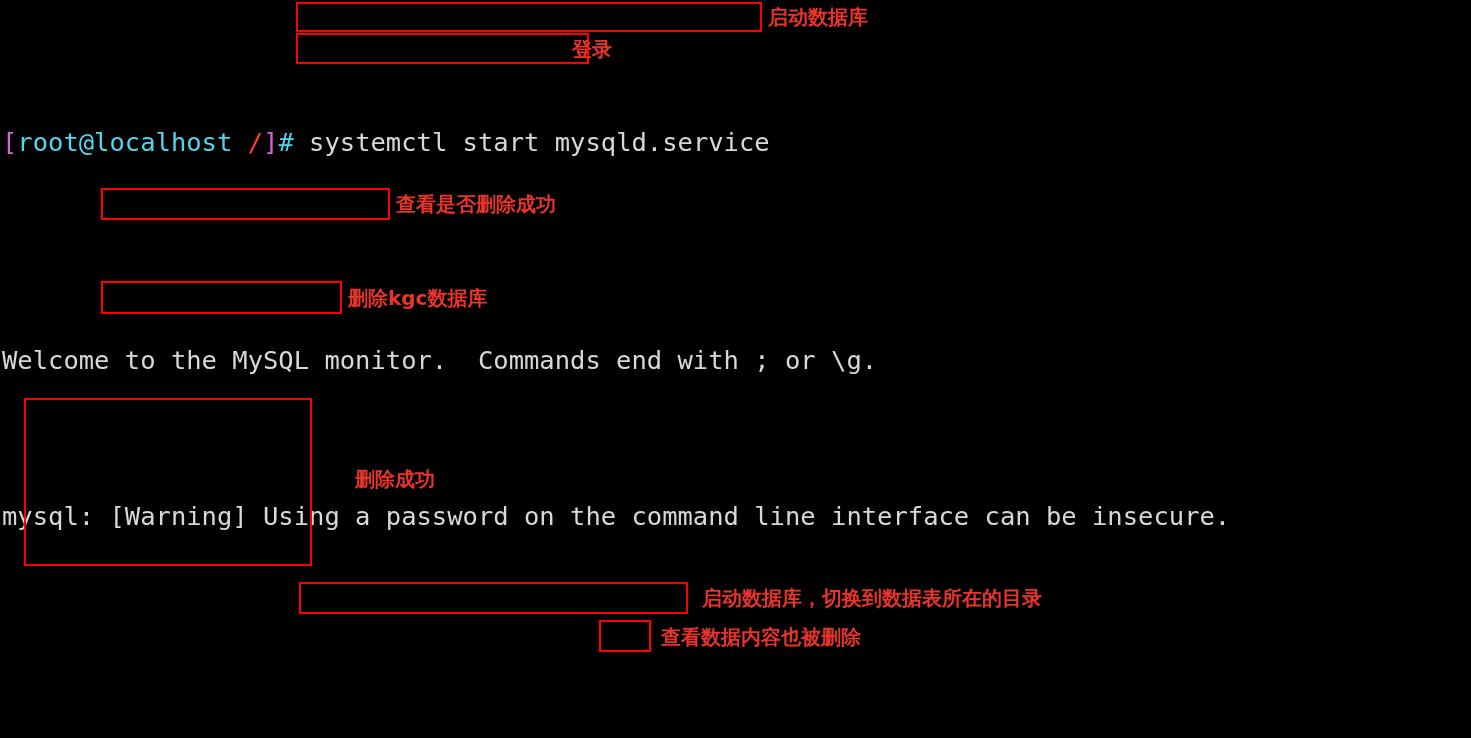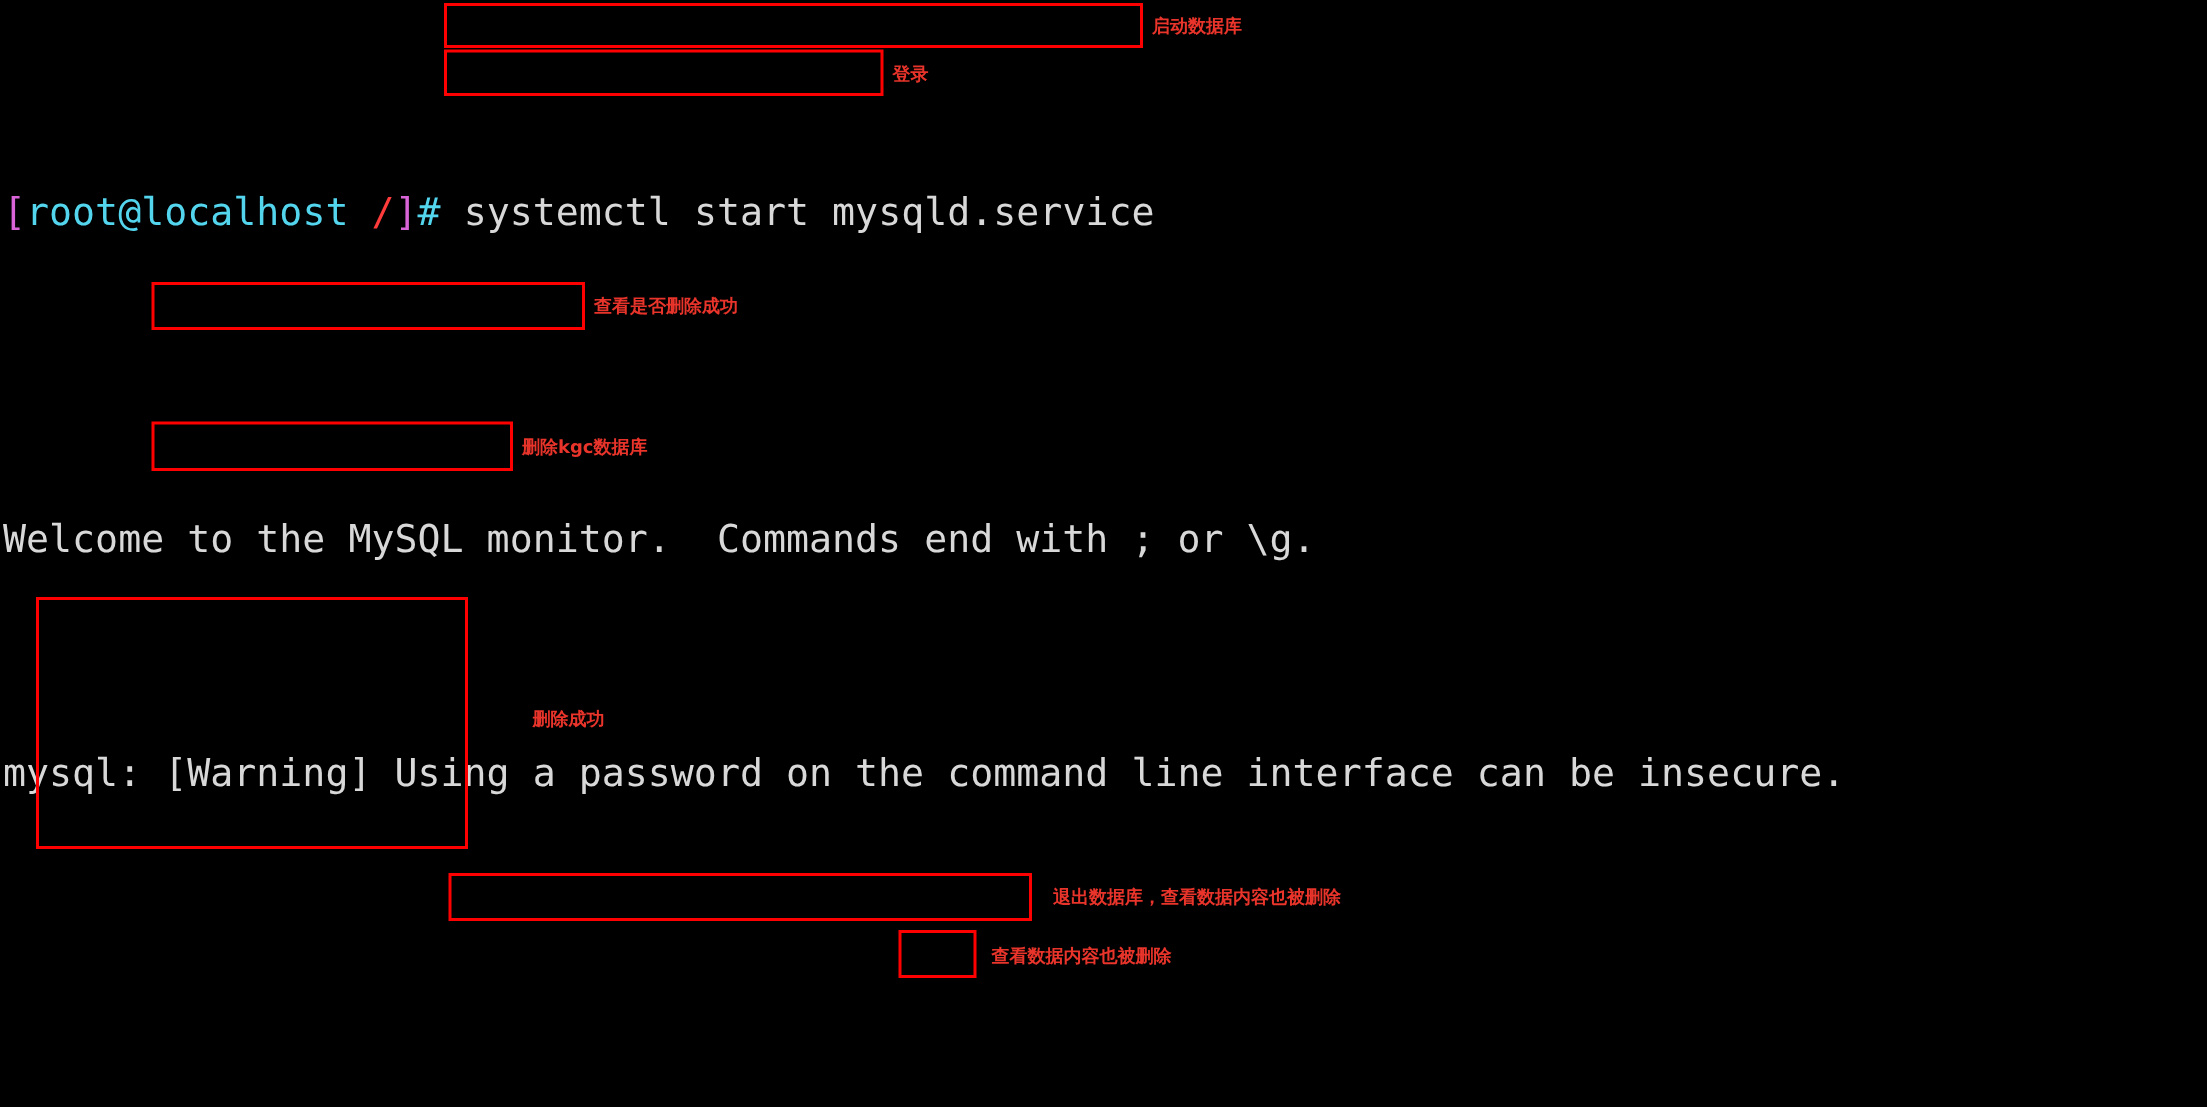--- a/index.html
+++ b/index.html
@@ -48,21 +48,21 @@
     position: absolute;
     border: 2px solid #ff0000;
     box-sizing: border-box;
     pointer-events: none;
   }
   
   .note {
     position: absolute;
     color: #e8342a;
     font-family: "DejaVu Sans", "Liberation Sans", sans-serif;
-    font-size: 12px;
+    font-size: 20px;
     font-weight: bold;
     line-height: 16px;
     white-space: nowrap;
   }
 </style>
 </head>
 <body>
 
 <div id="terminal">
 
@@ -123,20 +123,20 @@
 
   <div class="box" style="left:296px;  top:2px;   width:466px;  height:30px;"></div>
   <div class="box" style="left:296px;  top:33px;  width:293px;  height:31px;"></div>
   <div class="box" style="left:101px;  top:188px; width:289px;  height:32px;"></div>
   <div class="box" style="left:101px;  top:281px; width:241px;  height:33px;"></div>
   <div class="box" style="left:24px;   top:398px; width:288px;  height:168px;"></div>
   <div class="box" style="left:299px;  top:582px; width:389px;  height:32px;"></div>
   <div class="box" style="left:599px;  top:620px; width:52px;   height:32px;"></div>
 
   <div class="note" style="left:768px;  top:9px;">启动数据库</div>
-  <div class="note" style="left:595px;  top:41px;">登录</div>
+  <div class="note" style="left:572px;  top:41px;">登录</div>
   <div class="note" style="left:396px;  top:196px;">查看是否删除成功</div>
   <div class="note" style="left:348px;  top:290px;">删除kgc数据库</div>
   <div class="note" style="left:355px;  top:471px;">删除成功</div>
-  <div class="note" style="left:702px;  top:590px;">退出数据库，查看数据内容也被删除</div>
+  <div class="note" style="left:702px;  top:590px;">启动数据库，切换到数据表所在的目录</div>
   <div class="note" style="left:661px;  top:629px;text-align:center;">查看数据内容也被删除</div>
 
 </div>
 
 </body></html>

